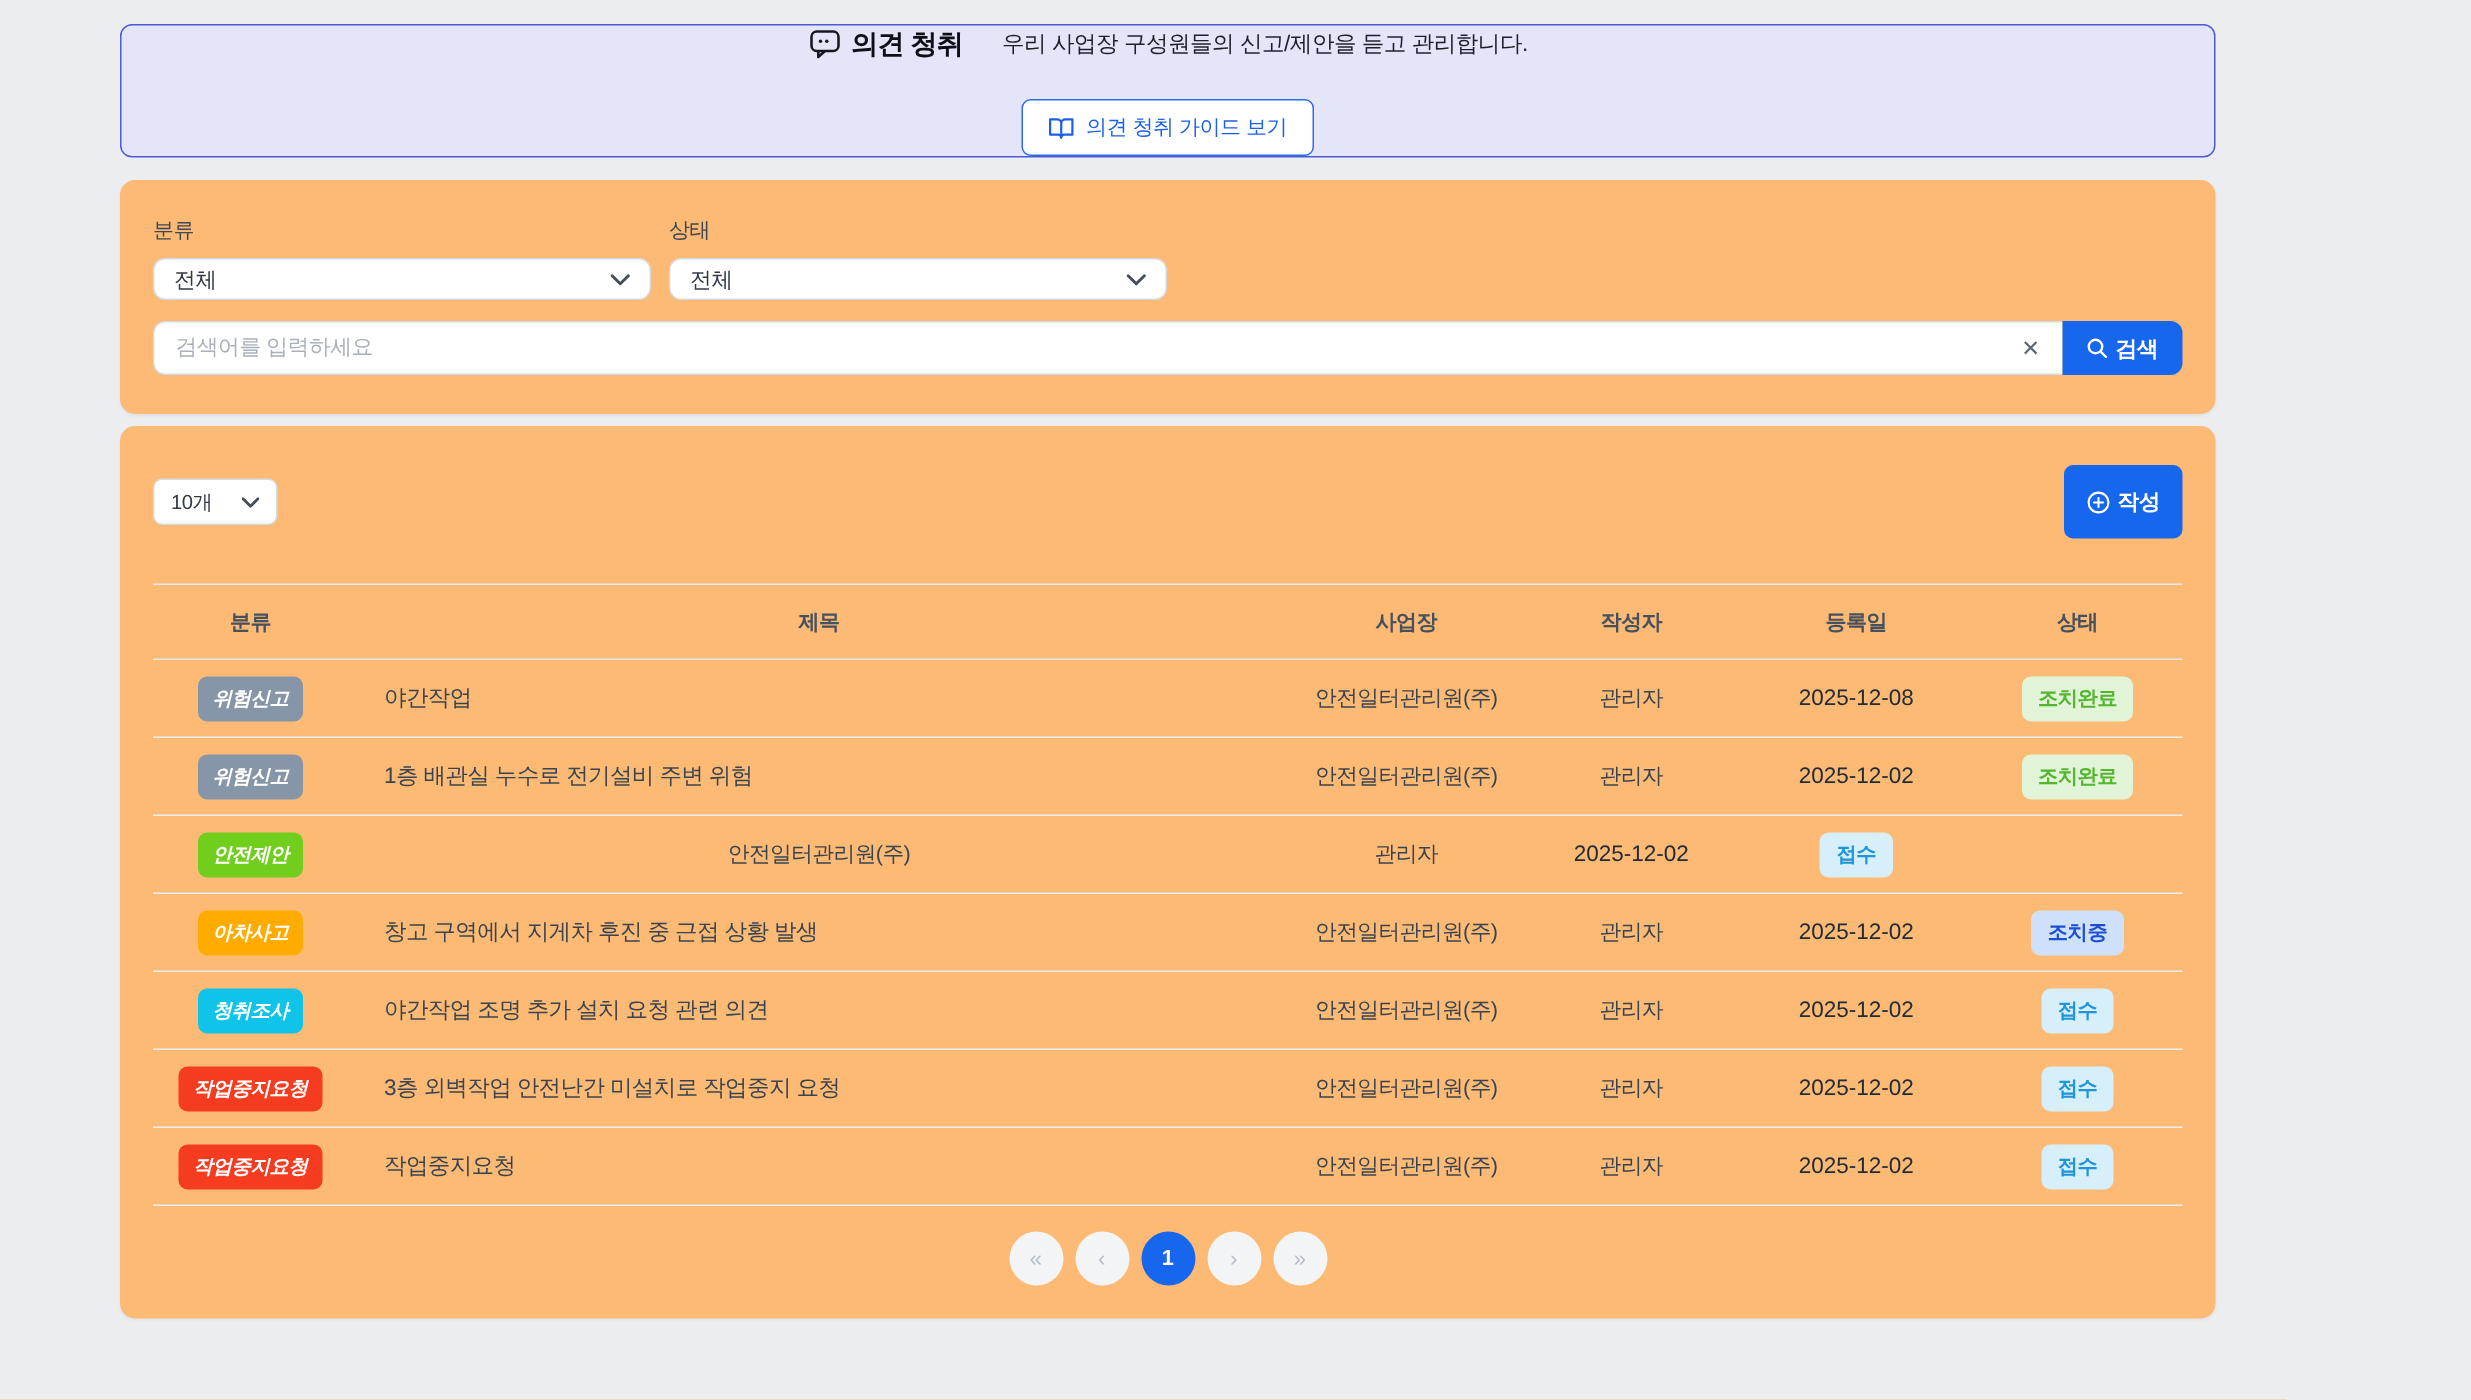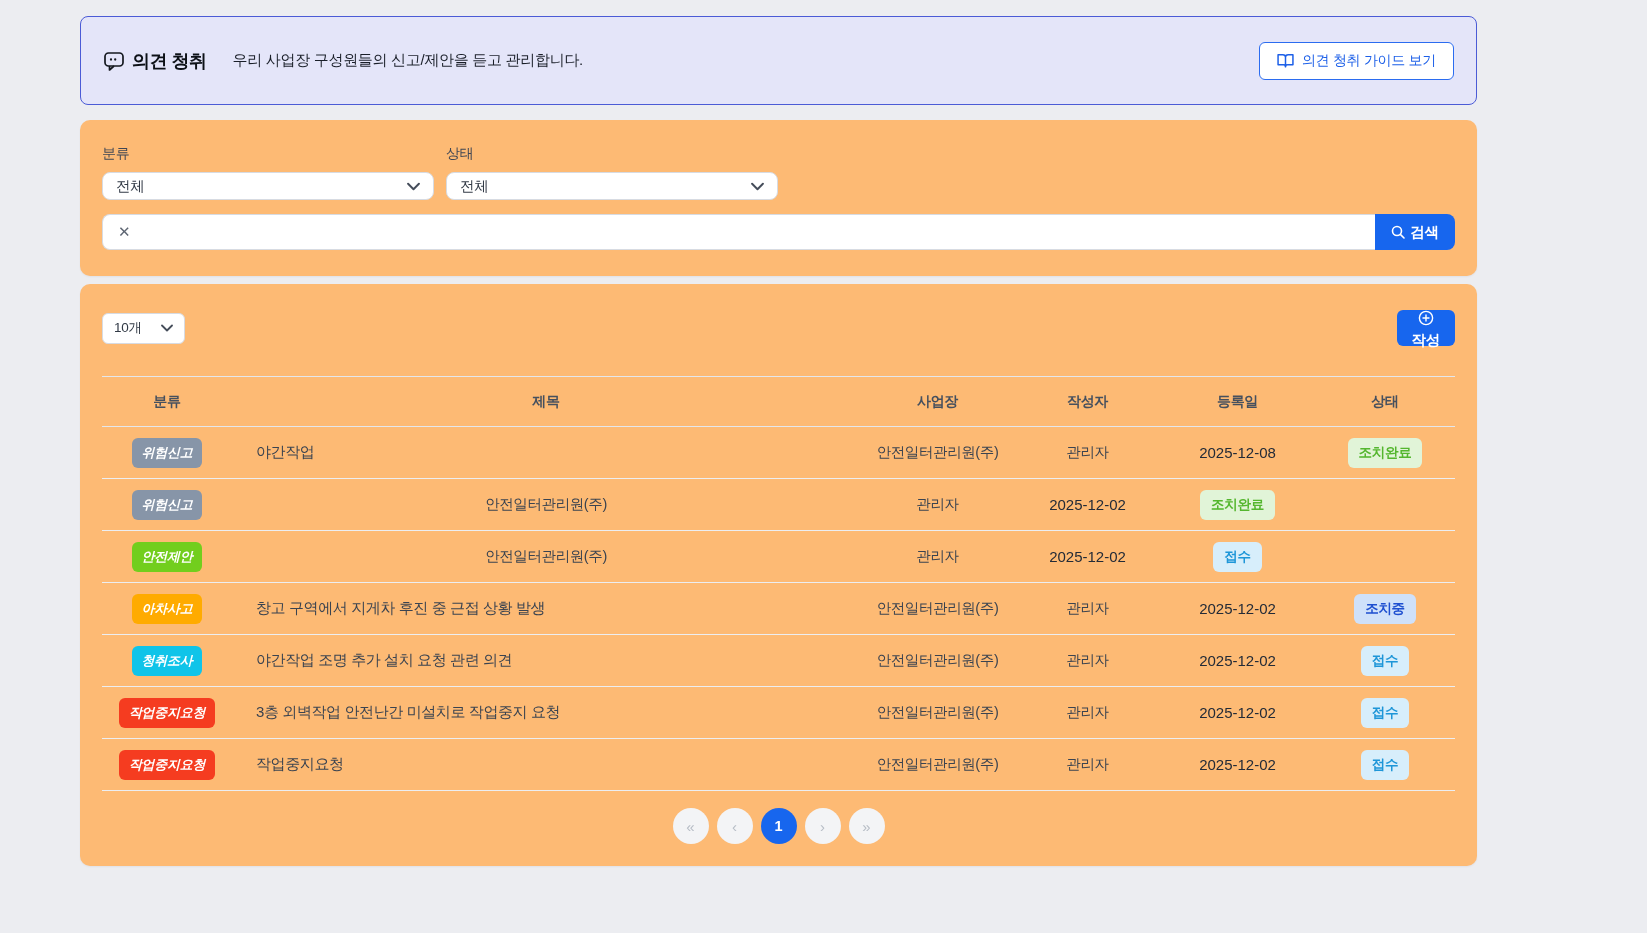--- a/index.html
+++ b/index.html
@@ -11,20 +11,21 @@
     overflow:hidden;
   }
   .page { position:absolute; left:80px; top:0; width:1397px; }
 
   
   .banner {
     margin-top:16px; height:89px;
     background:#e4e5f9; border:1px solid #4b5bd6; border-radius:8px;
     display:flex; align-items:center; justify-content:space-between;
     padding:0 22px;
+    flex-direction:column;
   }
   .banner-left { display:flex; align-items:center; }
   .banner-icon { display:flex; align-items:center; margin-right:7px; }
   .banner-title { font-size:18px; font-weight:bold; color:#0d1117; letter-spacing:-0.5px; }
   .banner-desc { font-size:15px; color:#1a1f29; margin-left:26px; letter-spacing:-0.3px; }
   .guide-btn {
     background:#fff; border:1px solid #2b6cf0; color:#1c5fe8;
     border-radius:6px; height:38px; padding:0 17px; font-size:14px;
     display:flex; align-items:center; gap:8px; cursor:pointer;
     font-family:inherit; letter-spacing:-0.3px;
@@ -58,23 +59,23 @@
   .search-btn {
     width:80px; background:#1766ee; color:#fff; border:none; border-radius:0 8px 8px 0;
     font-size:14.5px; font-weight:bold; display:flex; align-items:center; justify-content:center;
     gap:5px; cursor:pointer; font-family:inherit; letter-spacing:-0.3px;
   }
 
   
   .list-toolbar { display:flex; align-items:center; justify-content:space-between; }
   .page-size { width:83px; height:31px; border-radius:6px; padding:0 11px; font-size:13.5px; }
   .create-btn {
-    height:36px; padding:0 15px; background:#1766ee; color:#fff; border:none; border-radius:6px;
+    height:49px; padding:0 15px; background:#1766ee; color:#fff; border:none; border-radius:6px;
     font-size:14.5px; font-weight:bold; display:flex; align-items:center; gap:5px; cursor:pointer;
-    font-family:inherit; letter-spacing:-0.3px;flex-direction:column;
+    font-family:inherit; letter-spacing:-0.3px;
   }
 
   
   .table { margin-top:30px; }
   .thead, .trow {
     display:grid; grid-template-columns:130px 1fr 155px 145px 155px 140px; align-items:center;
   }
   .thead {
     height:51px; border-top:1px solid #e4e7ec; border-bottom:1px solid #e4e7ec;
     font-size:14px; color:#46505e; font-weight:bold; letter-spacing:-0.3px;
@@ -153,20 +154,21 @@
           <span class="icon">
             <svg width="13" height="9" viewBox="0 0 12 8">
                 <path d="M1 1.5l5 5 5-5" fill="none" stroke="#454d5a" stroke-width="1.8" stroke-linecap="round" stroke-linejoin="round"></path>
               </svg>
           </span>
         </div>
       </div>
     </div>
     <div class="search-row">
       <div class="search-wrap">
+        <input class="search-input" type="text" placeholder="검색어를 입력하세요" style="">
         <button class="clear-btn">✕</button>
       </div>
       <button class="search-btn">
         <span class="icon">
           <svg width="14" height="14" viewBox="0 0 14 14">
               <circle cx="6" cy="6" r="4.5" fill="none" stroke="#fff" stroke-width="1.6"></circle>
               <path d="M9.6 9.6L13 13" stroke="#fff" stroke-width="1.6" stroke-linecap="round"></path>
             </svg>
         </span>
         <span>검색</span>
@@ -214,20 +216,21 @@
     <div class="cell-author">관리자</div>
     <div class="cell-date">2025-12-08</div>
     <div class="cell-status">
       <span class="status-badge" style="background: rgb(225, 244, 216); color: rgb(84, 182, 46);">조치완료</span>
     </div>
   </div>
           <div class="trow">
     <div class="cell-category">
       <span class="badge" style="background: rgb(135, 149, 168);">위험신고</span>
     </div>
+    <div class="cell-title">1층 배관실 누수로 전기설비 주변 위험</div>
     <div class="cell-site">안전일터관리원(주)</div>
     <div class="cell-author">관리자</div>
     <div class="cell-date">2025-12-02</div>
     <div class="cell-status">
       <span class="status-badge" style="background: rgb(225, 244, 216); color: rgb(84, 182, 46);">조치완료</span>
     </div>
   </div>
           <div class="trow">
     <div class="cell-category">
       <span class="badge" style="background: rgb(114, 206, 29);">안전제안</span>

